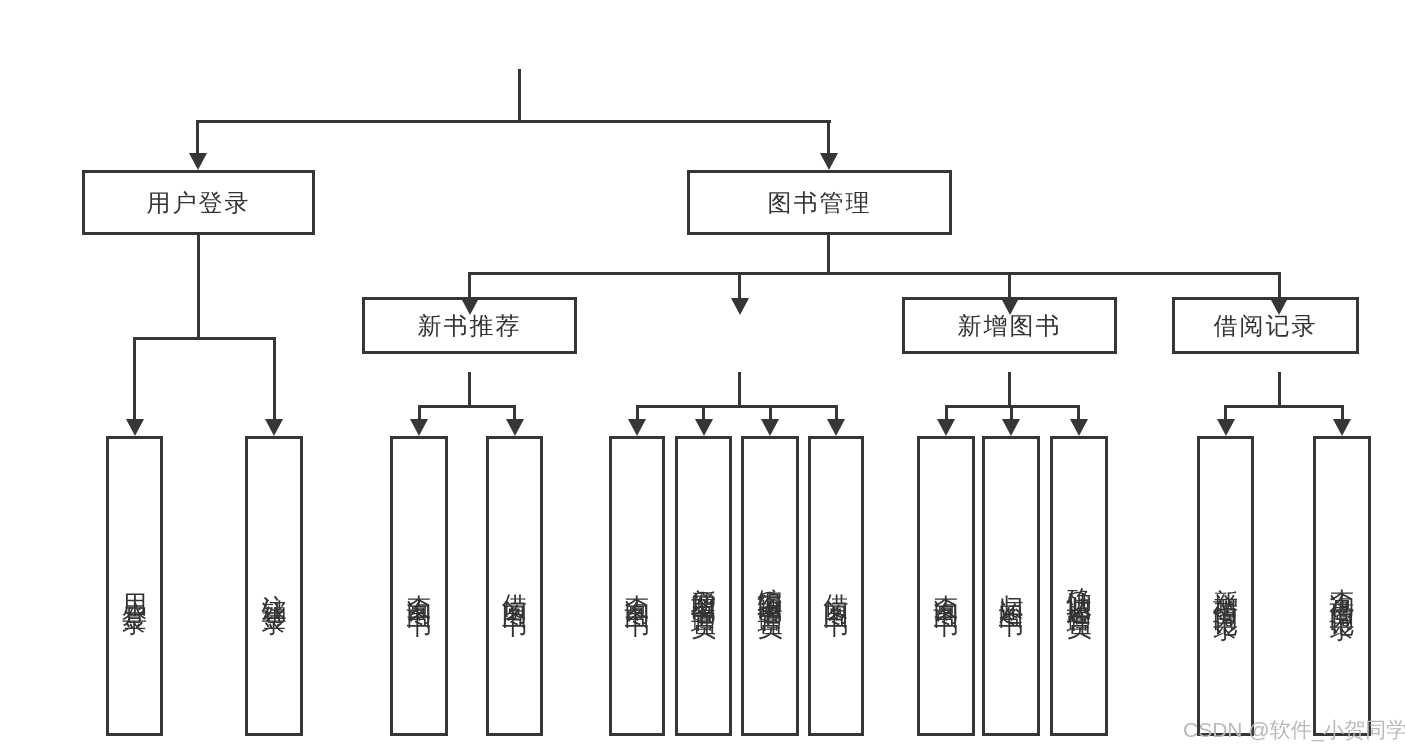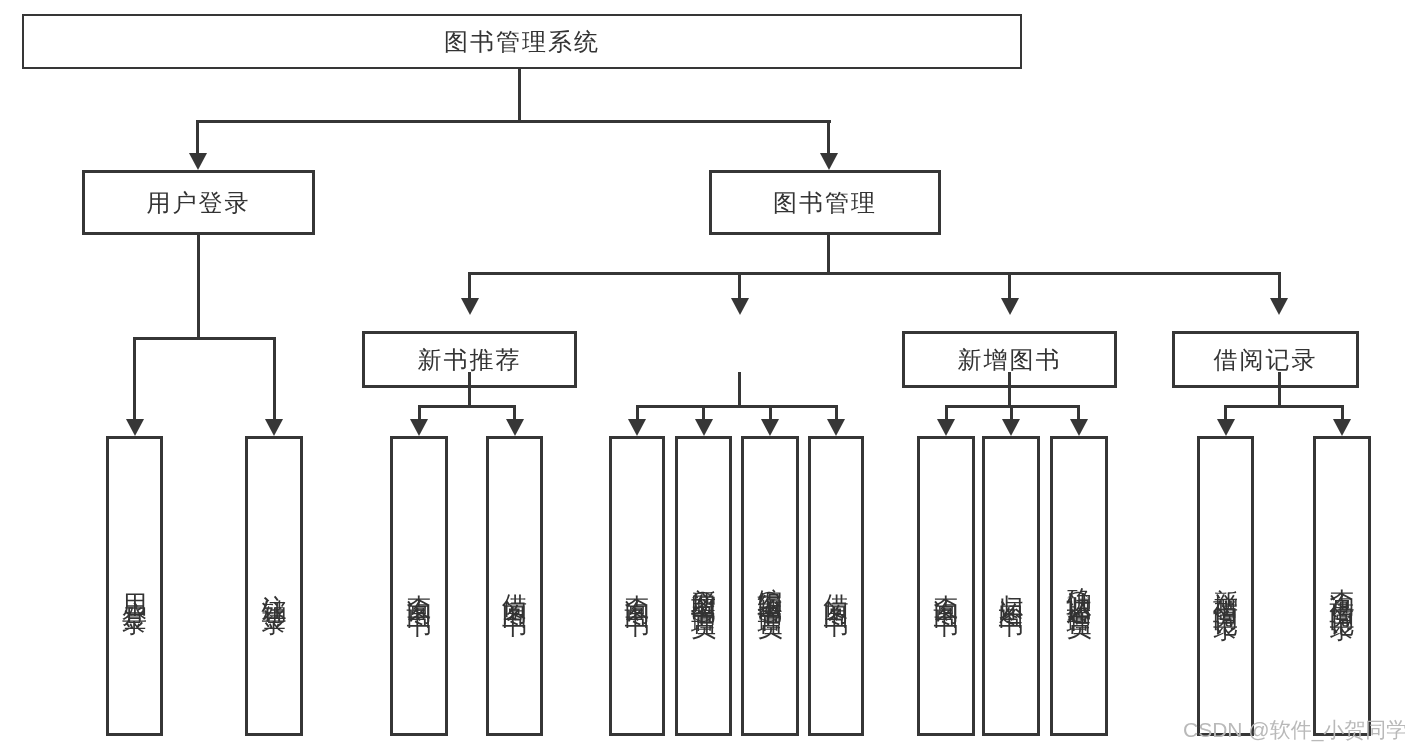--- a/index.html
+++ b/index.html
@@ -19,21 +19,21 @@
     display:flex;
     align-items:center;
     justify-content:center;
   }
   .box .hlabel{
     font-size:24px;
     letter-spacing:2px;
     white-space:nowrap;
   }
   .l2{top:170px;height:65px;}
-  .l3{top:331px;height:57px;}
+  .l3{top:297px;height:57px;}
   .leaf{top:436px;height:300px;}
   .vtext{
     writing-mode:vertical-rl;
     text-orientation:mixed;
     font-size:25px;
     letter-spacing:6px;
     line-height:1;
   }
   .vtext.long{letter-spacing:4px;}
   .ln{position:absolute;background:#363636;}
@@ -51,28 +51,25 @@
     color:#b9b9b9;
     white-space:nowrap;
     z-index:10;
   }
 </style>
 </head>
 <body>
 
 <div class="canvas">
 
-  <div class="box" style="left:22px;top:14px;width:1000px;height:55px;border-width:2px">
-    <span class="hlabel">图书管理系统</span>
-  </div>
 
   <div class="box l2" style="left:82px;width:233px">
     <span class="hlabel">用户登录</span>
   </div>
-  <div class="box l2" style="left:709px;width:232px">
+  <div class="box l2" style="left:687px;width:265px">
     <span class="hlabel">图书管理</span>
   </div>
 
   <div class="box l3" style="left:362px;width:215px">
     <span class="hlabel">新书推荐</span>
   </div>
   <div class="box l3" style="left:902px;width:215px">
     <span class="hlabel">新增图书</span>
   </div>
   <div class="box l3" style="left:1172px;width:187px">

